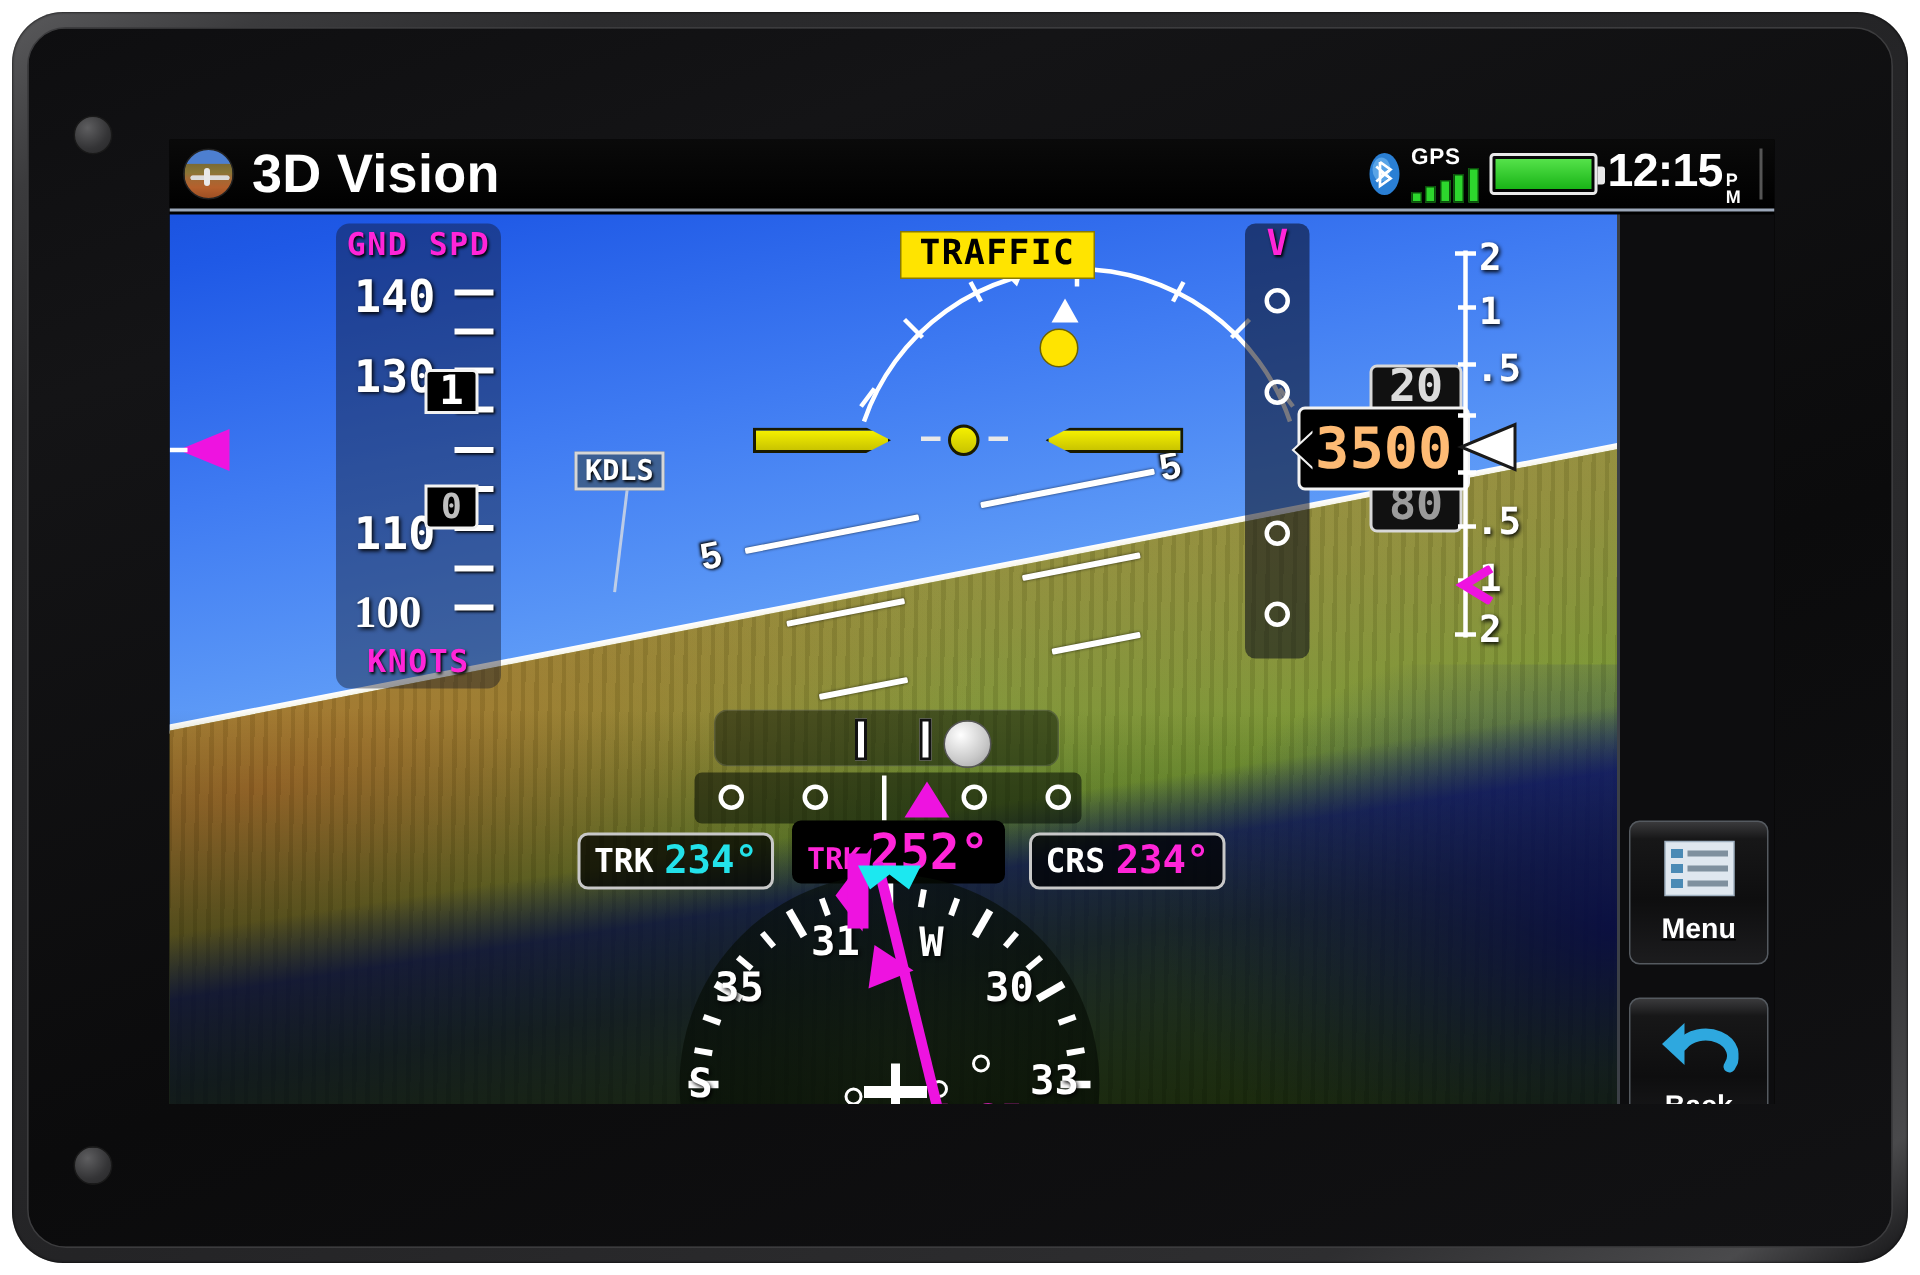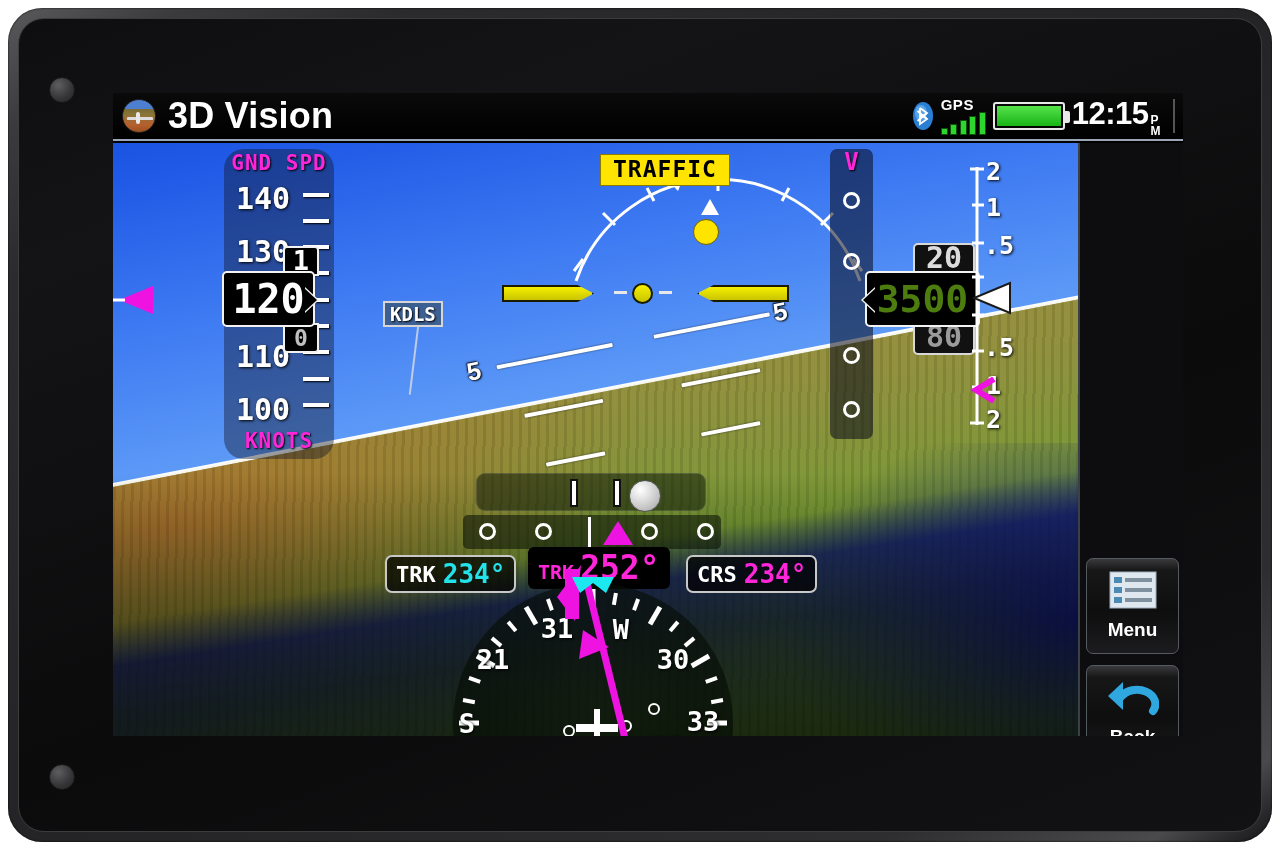--- a/index.html
+++ b/index.html
@@ -145,21 +145,21 @@
     position:absolute; left:270px; top:158px; color:#fff; font-size:19px; font-weight:bold;
     font-family:"DejaVu Sans Mono", monospace;
     border:2px solid #d6d6d6; background:rgba(50,55,30,.45); padding:0 5px;
     text-shadow:1px 1px 2px #000;
   }
   #wpt-pole { position:absolute; left:300px; top:182px; width:2px; height:70px; background:rgba(225,225,225,.75); transform:rotate(7deg);}
 
   
   #spdtape {
     position:absolute; left:111px; top:6px; width:110px; height:310px;
-    background:rgba(18,22,38,.42); border-radius:20px;
+    background:rgba(18,22,38,.42); border-radius:9px;
   }
   .tape-hdr { position:absolute; width:100%; text-align:center; color:#ff25d8; font-weight:bold;
     font-family:"DejaVu Sans Mono", monospace; font-size:21px; letter-spacing:1px;
     text-shadow:1px 1px 2px #000;}
   .tapeval { position:absolute; color:#fff; font-weight:bold; font-size:30px;
     font-family:"DejaVu Sans Mono", monospace; text-shadow:1px 1px 3px #000;}
   .tapetick { position:absolute; width:26px; height:4px; background:#fff; box-shadow:1px 1px 2px #000;}
   #spd-box {
     position:absolute; left:109px; top:128px; width:93px; height:56px; background:#000;
     border:2px solid #f2f2f2; border-radius:5px; color:#fff; font-weight:bold;
@@ -174,21 +174,21 @@
     border:2px solid #f2f2f2; border-radius:0 0 4px 4px; color:#bfbfbf; font-weight:bold;
     font-family:"DejaVu Sans Mono", monospace; font-size:23px; text-align:center; line-height:27px; overflow:hidden;}
 
   
   #alttape {
     position:absolute; left:723px; top:6px; width:137px; height:318px;
     background:rgba(18,22,38,.40); border-radius:9px;
   }
   #alt-box {
     position:absolute; left:752px; top:128px; width:115px; height:56px; background:#000;
-    border:2px solid #f2f2f2; border-radius:5px; color:#4d7c0f; font-weight:bold;
+    border:2px solid #f2f2f2; border-radius:5px; color:#fdba74; font-weight:bold;
     font-family:"DejaVu Sans Mono", monospace; font-size:38px; line-height:53px; text-align:center;
   }
   #alt-box:before { content:""; position:absolute; left:-17px; top:14px; border:13px solid transparent;
     border-right:14px solid #000; filter:drop-shadow(-2px 0 0 #f2f2f2);}
   #alt-roll-up { position:absolute; left:800px; top:100px; width:62px; height:32px; background:#111;
     border:2px solid #d8d8d8; border-radius:5px 5px 0 0; color:#dcdcdc; font-weight:bold;
     font-family:"DejaVu Sans Mono", monospace; font-size:30px; text-align:center; line-height:26px; overflow:hidden;}
   #alt-roll-dn { position:absolute; left:800px; top:180px; width:62px; height:32px; background:#111;
     border:2px solid #d8d8d8; border-radius:0 0 5px 5px; color:#9b9b9b; font-weight:bold;
     font-family:"DejaVu Sans Mono", monospace; font-size:30px; text-align:center; line-height:24px; overflow:hidden;}
@@ -258,21 +258,21 @@
 
   
   #softkeys { position:absolute; left:965px; top:50px; width:105px; height:593px; background:#0d0d0f;
     border-left:2px solid #3b3f46;}
   .skbtn {
     position:absolute; left:6px; width:93px; height:96px; border-radius:7px;
     background:linear-gradient(180deg,#3a3a3c 0%, #171718 12%, #0e0e0f 55%, #1c1c1e 100%);
     border:1px solid #555a60; display:flex; flex-direction:column; align-items:center; justify-content:center;
   }
   .skbtn .sklabel { color:#fff; font-size:19px; font-weight:bold; margin-top:6px;}
-  #sk1 { top:318px; } #sk2 { top:415px; } #sk3 { top:522px; }
+  #sk1 { top:318px; } #sk2 { top:404px;text-decoration:underline; } #sk3 { top:522px; }
 </style>
 </head>
 <body>
 
 <div id="device">
   <div id="device-inner">
     <div class="bezel-sensor" id="sensor-tl"></div>
     <div class="bezel-sensor" id="sensor-bl"></div>
   </div>
 
@@ -368,34 +368,33 @@
 
       <div id="wpt-pole"></div>
       <div id="wpt">KDLS</div>
 
       <div id="spdtape">
         <div class="tape-hdr" style="top:2px;">GND SPD</div>
         <div class="tape-hdr" style="top:280px;text-align:center;">KNOTS</div>
         <div class="tapeval" style="left:12px; top:32px;">140</div>
         <div class="tapeval" style="left:12px; top:85px;">130</div>
         <div class="tapeval" style="left:12px; top:190px;">110</div>
-        <div class="tapeval" style="left:12px; top:243px;">100</div>
+        <div class="tapeval" style="left:12px; top:243px;font-family:Liberation Serif, serif;">100</div>
         <div class="tapetick" style="left:79px; top:44px;"></div>
         <div class="tapetick" style="left:79px; top:70px;"></div>
         <div class="tapetick" style="left:79px; top:96px;"></div>
         <div class="tapetick" style="left:79px; top:122px;"></div>
         <div class="tapetick" style="left:79px; top:149px;"></div>
         <div class="tapetick" style="left:79px; top:175px;"></div>
         <div class="tapetick" style="left:79px; top:201px;"></div>
         <div class="tapetick" style="left:79px; top:228px;"></div>
         <div class="tapetick" style="left:79px; top:254px;"></div>
       </div>
       <div id="spd-roll-up">1</div>
       <div id="spd-roll-dn">0</div>
-      <div id="spd-box">120</div>
 
       <div id="vbar">
         <div class="vlabel">V</div>
         <div class="vdot" style="top:43px;"></div>
         <div class="vdot" style="top:104px;"></div>
         <div class="vdot" style="top:198px;"></div>
         <div class="vdot" style="top:252px;"></div>
       </div>
       <div id="vpointer">
         <svg width="42" height="34" viewBox="0 0 42 34">
@@ -508,21 +507,21 @@
               <line x1="140" y1="8" x2="140" y2="20" transform="rotate(290 140 140)"></line>
               <line x1="140" y1="8" x2="140" y2="20" transform="rotate(310 140 140)"></line>
               <line x1="140" y1="8" x2="140" y2="20" transform="rotate(320 140 140)"></line>
               <line x1="140" y1="8" x2="140" y2="20" transform="rotate(340 140 140)"></line>
               <line x1="140" y1="8" x2="140" y2="20" transform="rotate(350 140 140)"></line>
             </g>
           </g>
         </svg>
 
         <div class="cnum" style="left:14px;  top:140px;">S</div>
-        <div class="cnum" style="left:40px;  top:76px;">21</div>
+        <div class="cnum" style="left:40px;  top:76px;">35</div>
         <div class="cnum" style="left:104px; top:45px;">31</div>
         <div class="cnum" style="left:168px; top:46px;">W</div>
         <div class="cnum" style="left:220px; top:76px;">30</div>
         <div class="cnum" style="left:250px; top:138px;">33</div>
 
         <div class="cdi-min" style="left:110px; top:142px;"></div>
         <div class="cdi-min" style="left:167px; top:137px;"></div>
         <div class="cdi-min" style="left:195px; top:120px;"></div>
 
         <svg id="crsline" viewBox="0 0 280 330">

